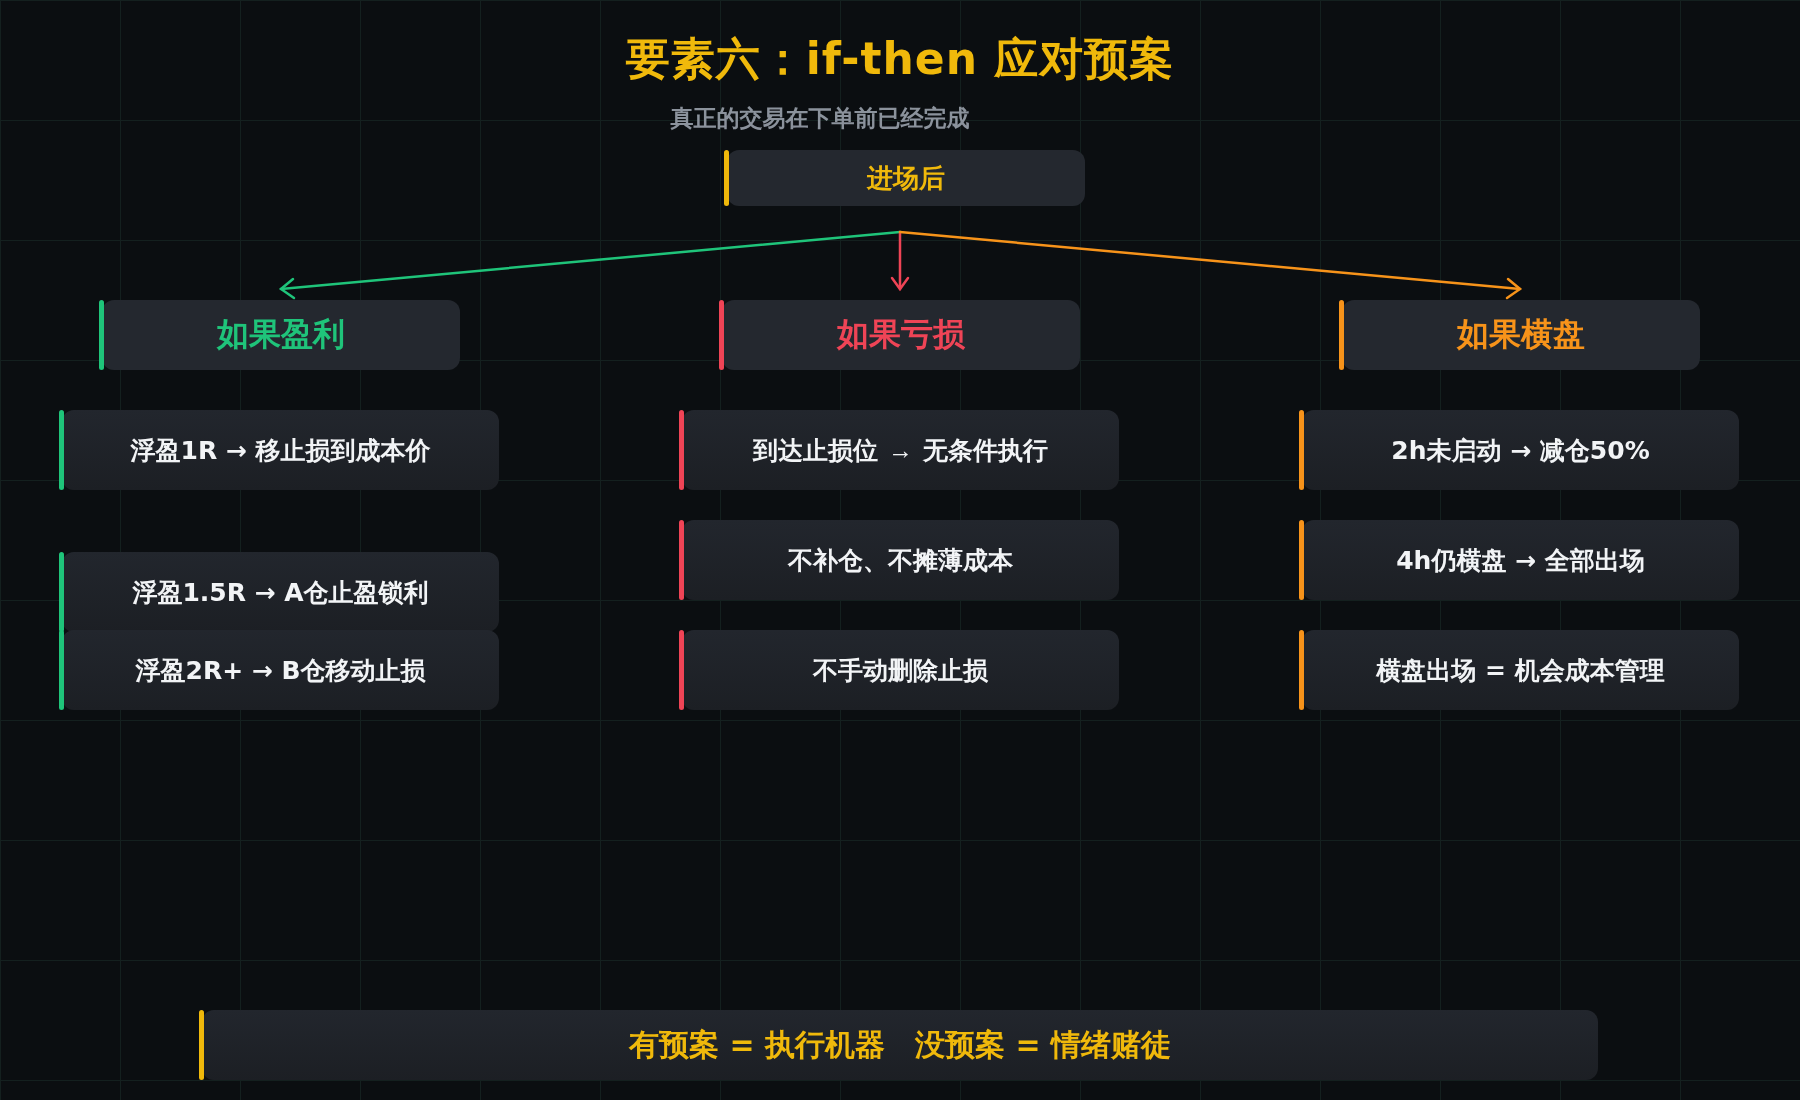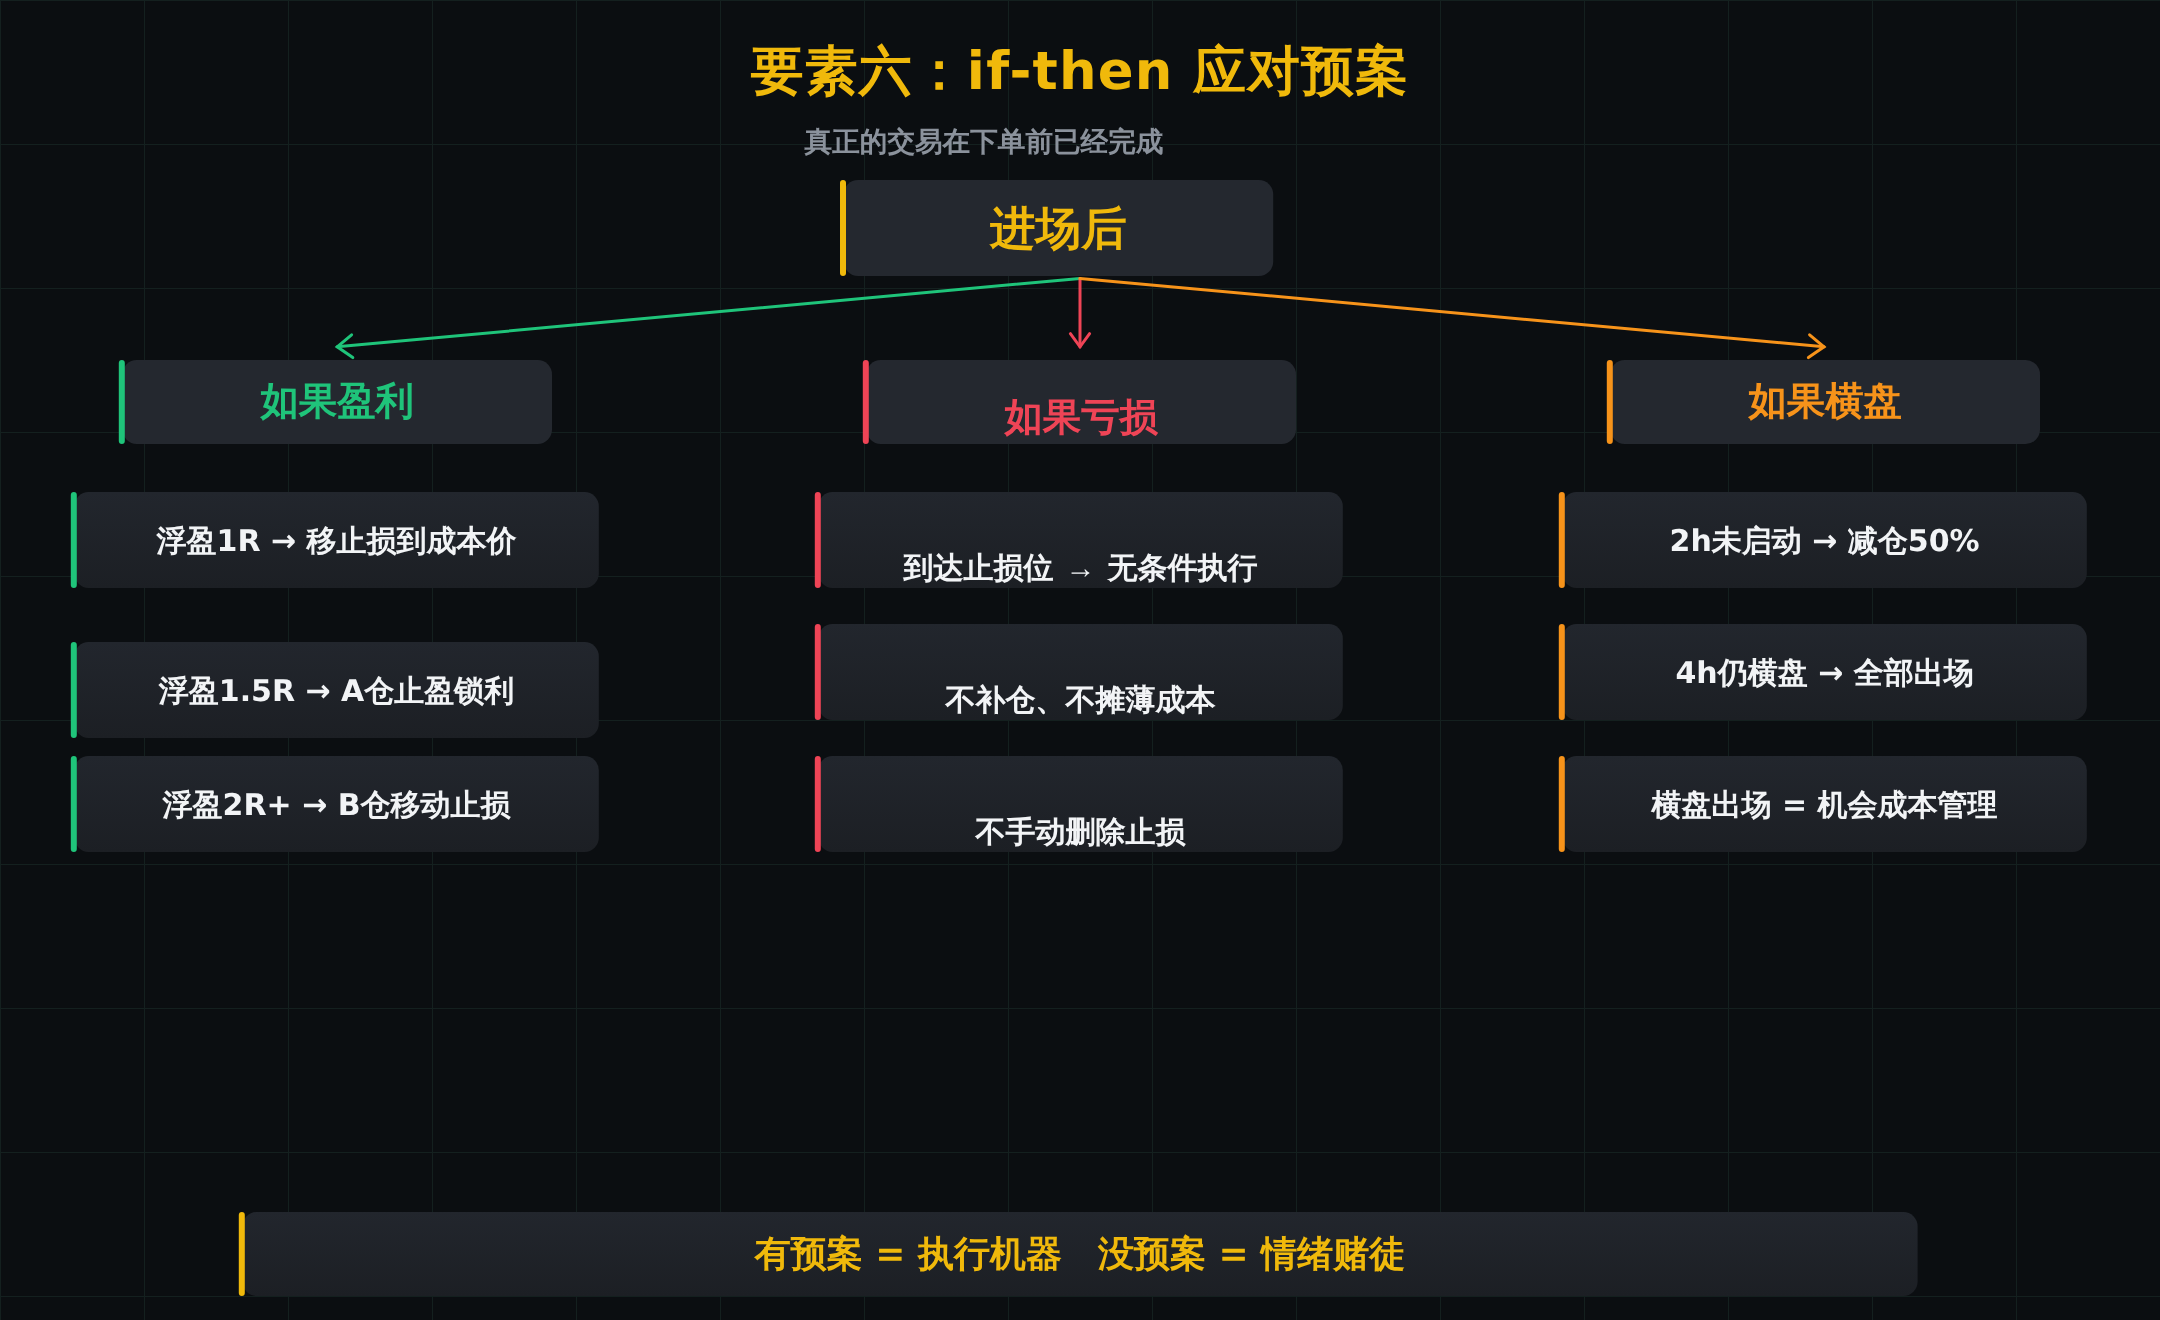--- a/index.html
+++ b/index.html
@@ -27,28 +27,28 @@
       position: absolute;
       background: #24282f;
       border-radius: 12px;
       display: flex; align-items: center; justify-content: center;
       font-weight: bold;
     }
     .box::before {
       content: ""; position: absolute; left: -3px; top: 0; bottom: 0;
       width: 5px; border-radius: 3px; background: var(--accent);
     }
-    .root { left: 703px; top: 150px; width: 358px; height: 80px; font-size: 38px; color: #f0b90b; --accent: #f0b90b; }
+    .root { left: 727px; top: 150px; width: 358px; height: 56px; font-size: 26px; color: #f0b90b; --accent: #f0b90b; }
     .branch { top: 300px; width: 358px; height: 70px; font-size: 32px; }
     .item {
       width: 437px; height: 80px; font-size: 25px; color: #f2f4f6;
       background: linear-gradient(180deg, #22262d 0%, #1c1f24 100%);
     }
     .green { --accent: #1fc47a; color: #1fc47a; }
-    .red { --accent: #ef4456; color: #ef4456; align-items: flex-end; }
+    .red { --accent: #ef4456; color: #ef4456; }
     .orange { --accent: #f7931a; color: #f7931a; }
     .item.green, .item.red, .item.orange { color: #f2f4f6; }
     .footer {
       left: 202px; top: 1010px; width: 1396px; height: 70px;
       font-size: 30px; color: #f0b90b; --accent: #f0b90b;
       background: linear-gradient(180deg, #22262d 0%, #1c1f24 100%);
     }
     .footer .sep { display: inline-block; width: 30px; }
     svg.connectors { position: absolute; left: 0; top: 0; width: 1800px; height: 1100px; pointer-events: none; }
   </style>
@@ -76,21 +76,21 @@
 <div class="box root">
   <span>进场后</span>
 </div>
 
 <div class="box branch green" style="left:102px;">
   <span>如果盈利</span>
 </div>
 <div class="box item green" style="left:62px; top:410px;">
   <span>浮盈1R → 移止损到成本价</span>
 </div>
-<div class="box item green" style="left:62px; top:535px;">
+<div class="box item green" style="left:62px; top:552px;">
   <span>浮盈1.5R → A仓止盈锁利</span>
 </div>
 <div class="box item green" style="left:62px; top:630px;">
   <span>浮盈2R+ → B仓移动止损</span>
 </div>
 
 <div class="box branch red" style="left:722px;">
   <span>如果亏损</span>
 </div>
 <div class="box item red" style="left:682px; top:410px;font-family:Liberation Mono, monospace;">

